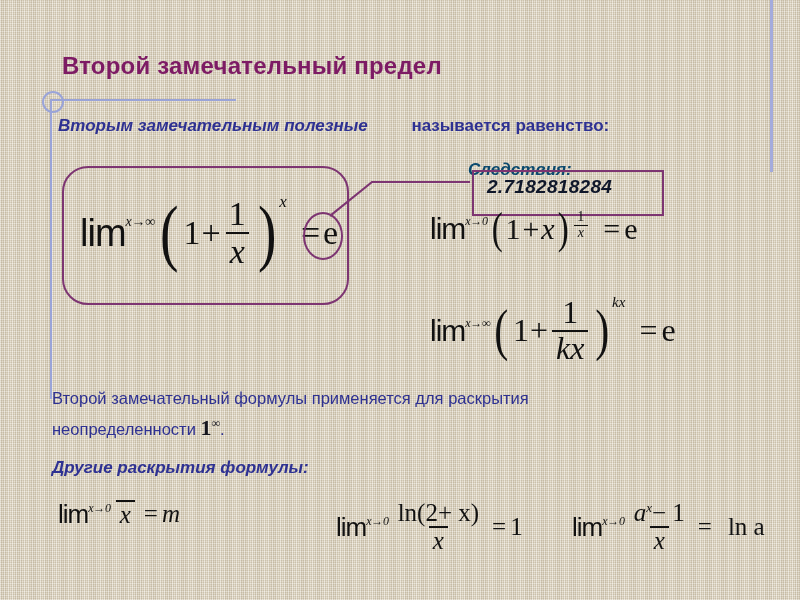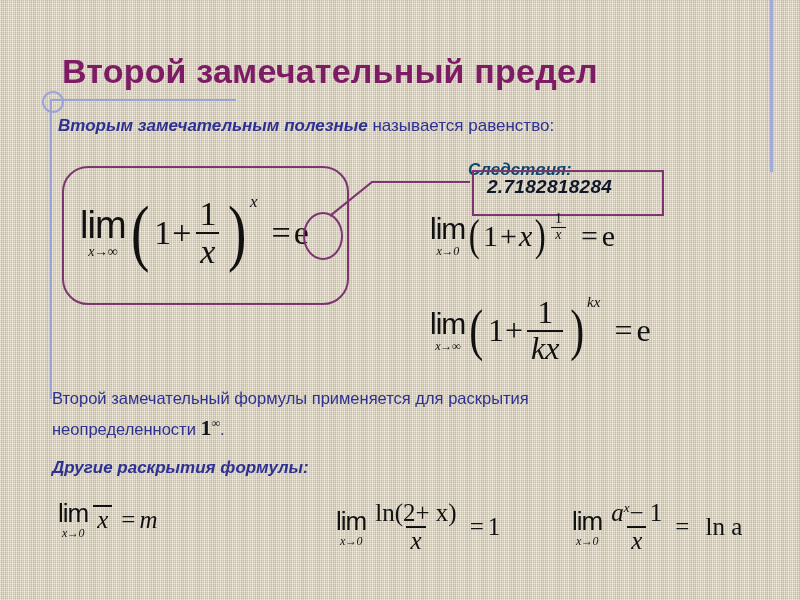--- a/index.html
+++ b/index.html
@@ -33,29 +33,29 @@
 
   
   .deco-v-left{position:absolute;left:50px;top:99px;width:2px;height:300px;background:#9aa4d8;}
   .deco-h-left{position:absolute;left:50px;top:99px;width:186px;height:2px;background:#9aa4d8;}
   .deco-circle{position:absolute;left:42px;top:91px;width:18px;height:18px;border:2px solid #9aa4d8;border-radius:50%;background:transparent;}
   .deco-v-right{position:absolute;left:770px;top:0px;width:3px;height:172px;background:#a3abdd;}
 
   
   .slide-title{
     position:absolute;left:62px;top:52px;
-    font-size:34px;font-weight:bold;color:#7d1b64;
+    font-size:24px;font-weight:bold;color:#7d1b64;
     letter-spacing:.2px;white-space:nowrap;
   }
   .lead-line{
     position:absolute;left:58px;top:116px;
     font-size:17px;color:#2e3192;white-space:nowrap;
   }
   .lead-line .em{font-weight:bold;font-style:italic;}
-  .lead-line .norm{font-weight:normal;font-style:normal;}
+  .lead-line .norm{font-weight:bold;font-style:normal;padding-left:39px;}
 
   .corollaries-label{
     position:absolute;left:468px;top:160px;
     font-size:17px;font-weight:bold;font-style:italic;color:#0c4a6e;
     white-space:nowrap;
   }
 
   .usage-text{
     position:absolute;left:52px;top:386px;width:560px;
     font-size:16.5px;color:#2e3192;line-height:25px;
@@ -95,21 +95,21 @@
 
   
   .math{
     font-family:"Liberation Serif", serif;
     color:#111;
     position:absolute;
     white-space:nowrap;
   }
   .mrow{display:inline-flex;align-items:center;}
   .lim{
-    display:inline-flex;flex-direction:column;align-items:center;
+    display:inline-flex;
     line-height:1;margin-right:2px;
   }
   .lim .lim-op{font-size:38px;font-family:"Liberation Sans",sans-serif;letter-spacing:-1px;}
   .lim .lim-sub{font-size:14px;font-style:italic;margin-top:1px;letter-spacing:-.3px;}
   .lim.sm .lim-op{font-size:30px;}
   .lim.sm .lim-sub{font-size:12px;}
 
   .frac{display:inline-flex;flex-direction:column;align-items:center;justify-content:center;
         vertical-align:middle;line-height:1.05;margin:0 3px;}
   .frac .num{padding:0 4px;}

